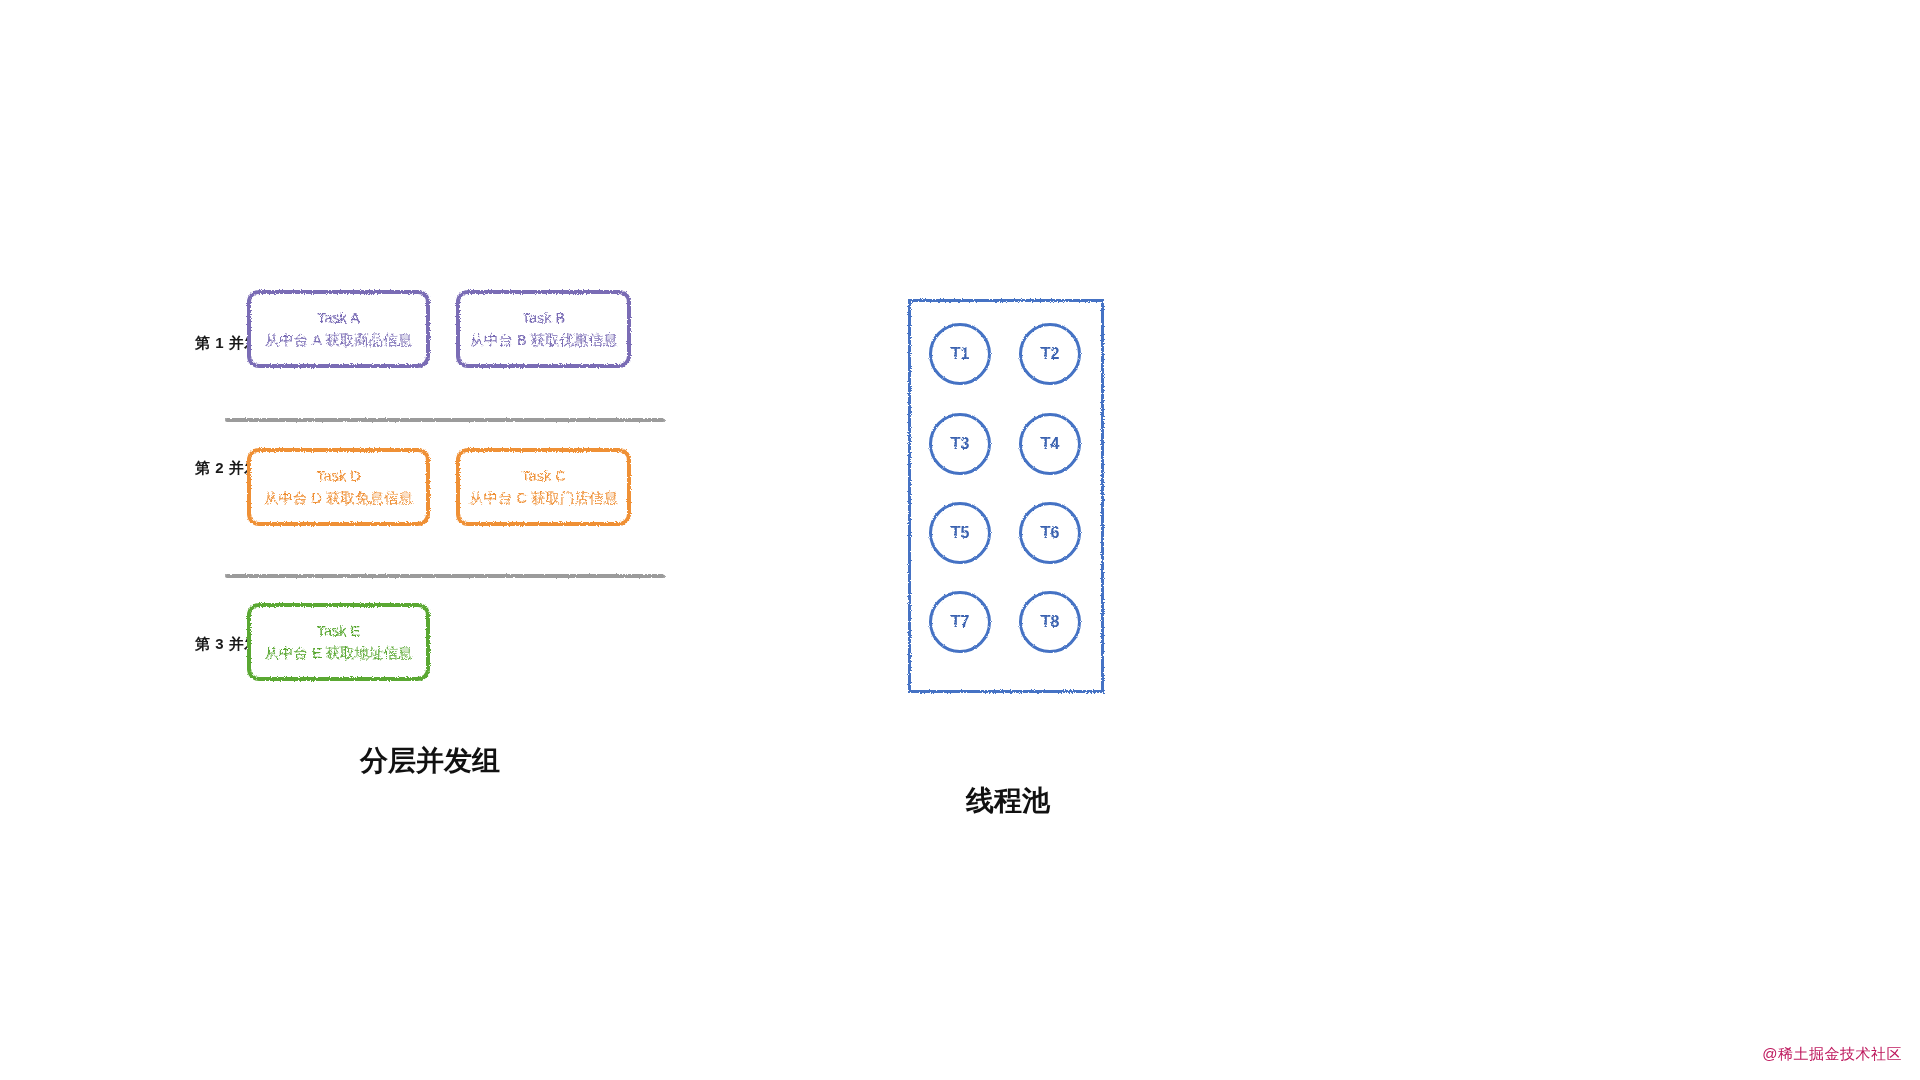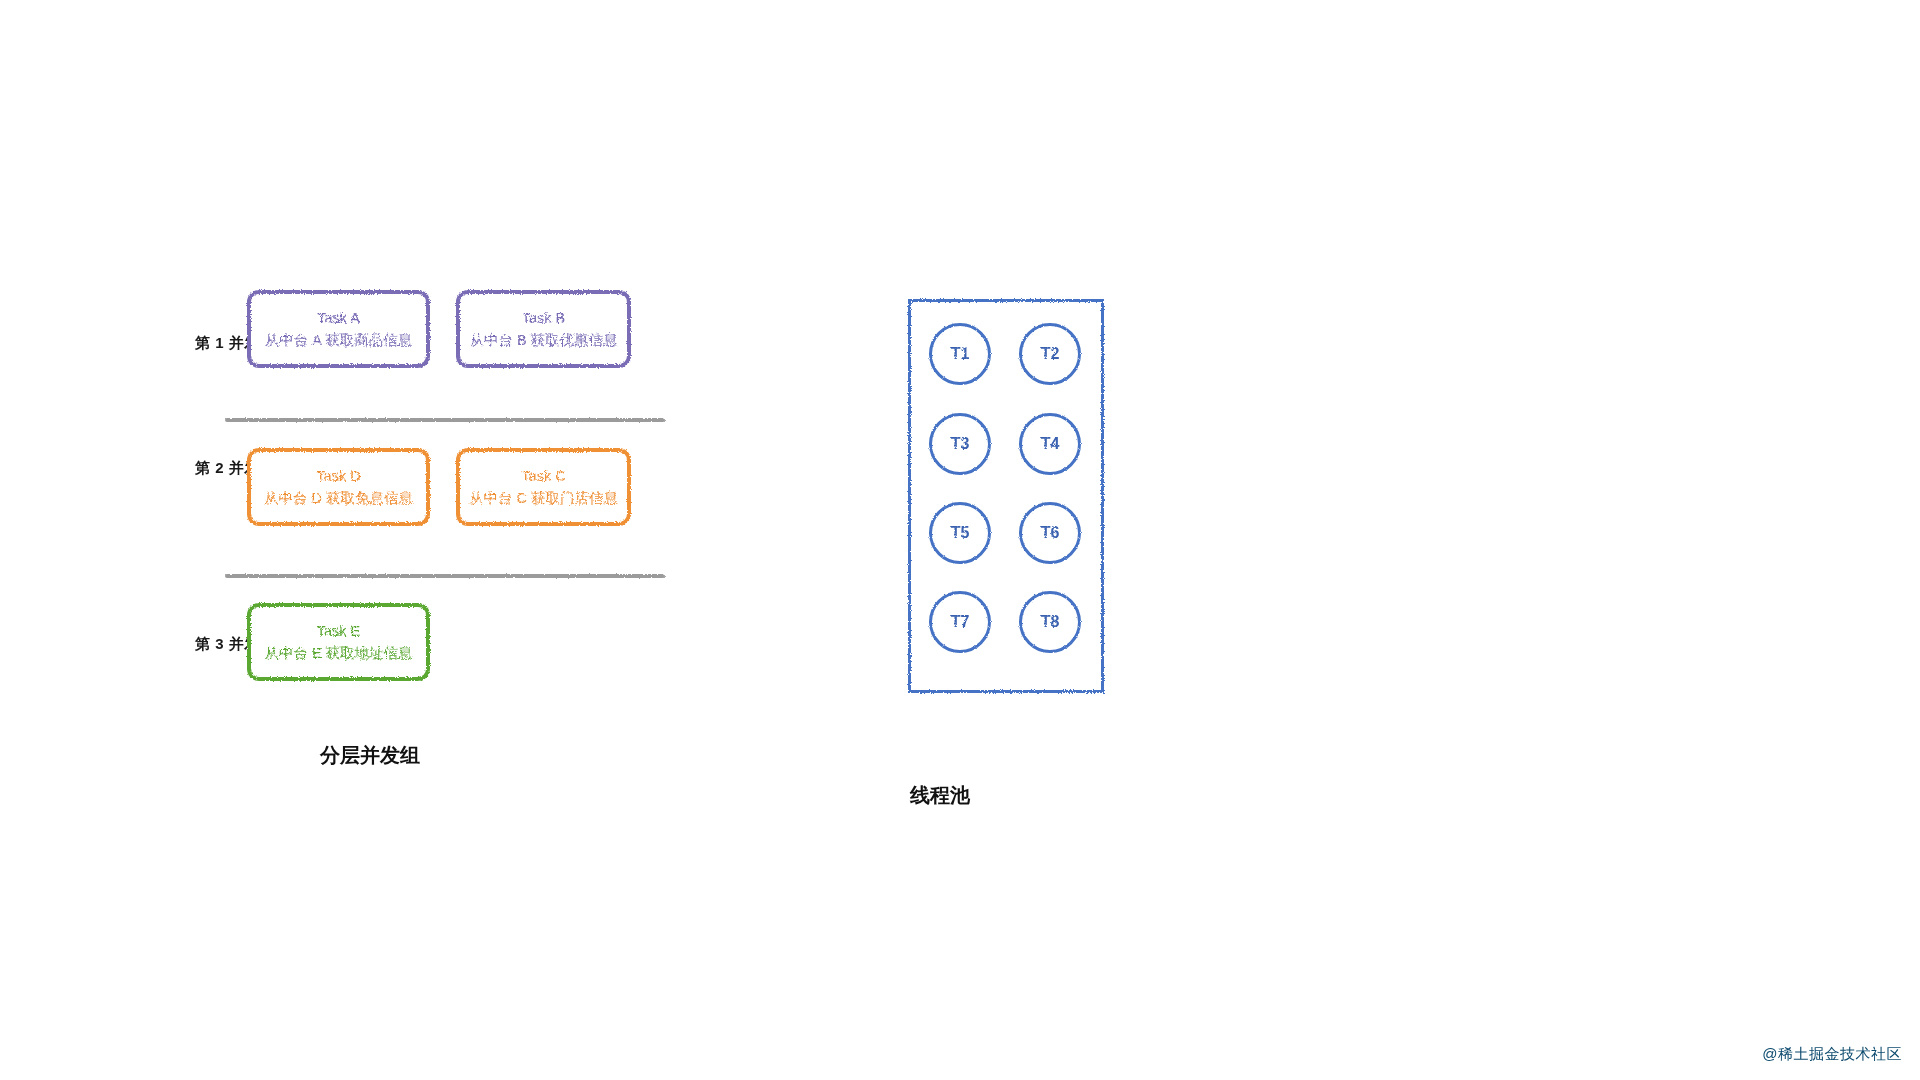--- a/index.html
+++ b/index.html
@@ -115,36 +115,36 @@
     justify-content: center;
     font-size: 16px;
     font-weight: bold;
     color: #3a62b0;
     filter: url(#rough-circle);
   }
 
   
   .caption {
     position: absolute;
-    font-size: 20px;
+    font-size: 28px;
     font-weight: bold;
     color: #111111;
-    text-align: left;
+    text-align: center;
     white-space: nowrap;
   }
   #caption-left  { left: 320px; top: 742px; width: 220px; }
   #caption-right { left: 910px; top: 782px; width: 196px; }
 
   
   #watermark {
     position: absolute;
     right: 18px;
     bottom: 16px;
     font-size: 15px;
-    color: #0c4a6e;
+    color: #be185d;
     white-space: nowrap;
     letter-spacing: 0.5px;
   }
 
   #defs-svg { position: absolute; width: 0; height: 0; }
 </style>
 </head>
 <body>
 
 <svg id="defs-svg" aria-hidden="true">

